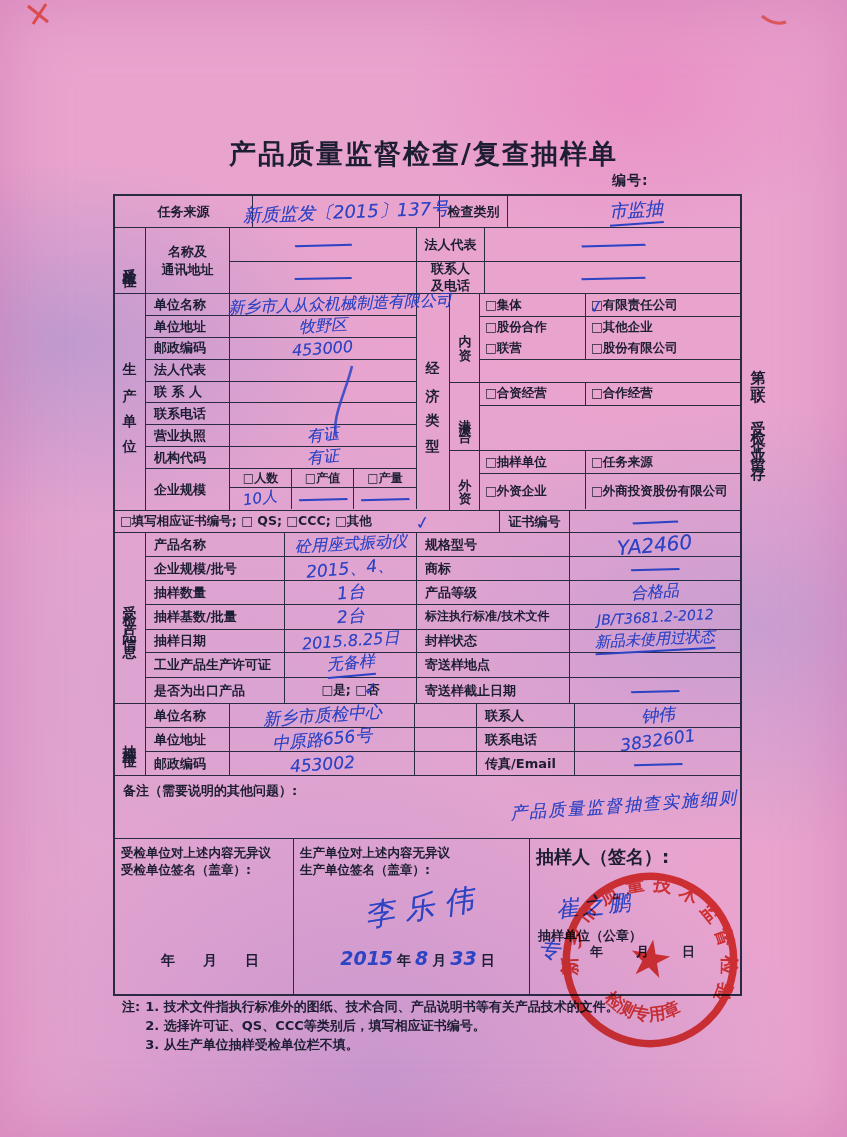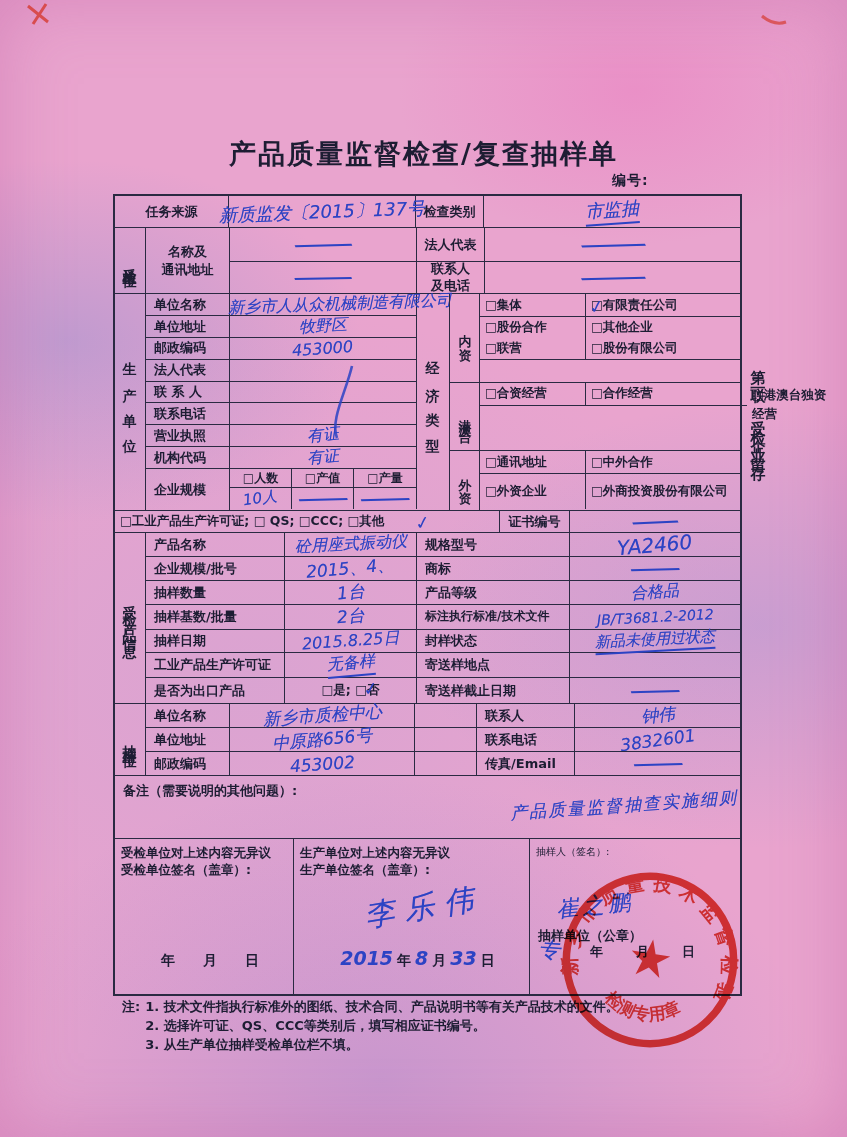--- a/index.html
+++ b/index.html
@@ -49,21 +49,21 @@
 
 <div class="page">
 
   <div class="title">产品质量监督检查/复查抽样单</div>
   <div class="serial">编号:</div>
   <div class="sidenote">第二联：受检企业留存</div>
 
   <div class="form">
 
     <div class="blk" style="height:32px">
-      <div class="c lab cen" style="width:114px">任务来源</div>
+      <div class="c lab cen" style="width:138px">任务来源</div>
       <div class="c val" style="width:187px">
         <span class="hand" style="font-size:18px;transform:rotate(-2deg)">新质监发〔2015〕137号</span>
       </div>
       <div class="c lab cen" style="width:68px">检查类别</div>
       <div class="c nr val" style="width:255px">
         <span class="hand ul" style="font-size:18px;transform:rotate(-4deg)">市监抽</span>
       </div>
     </div>
 
     <div class="blk" style="height:66px">
@@ -185,53 +185,47 @@
               </div>
             <div style="display:flex;height:22px;border-bottom:1.3px solid var(--ln)">
                 <div class="c cbtext" style="width:106px">□联营</div>
                 <div class="nr cbtext" style="width:156px">□股份有限公司</div>
               </div>
           </div>
         </div>
 
         <div style="display:flex;height:68px;border-bottom:1.5px solid var(--ln)">
           <div class="c vert" style="width:30px;letter-spacing:5px;font-size:13px">港澳台</div>
-          <div style="display:flex;flex-direction:row;width:262px">
+          <div style="display:flex;flex-direction:column;width:262px">
             <div style="display:flex;height:22px;border-bottom:1.3px solid var(--ln)">
                 <div class="c cbtext" style="width:106px">□合资经营</div>
                 <div class="nr cbtext" style="width:156px">□合作经营</div>
-              </div>
-            <div style="display:flex;height:44px">
-                <div class="c cbtext" style="width:106px">□港澳台独资
-  经营</div>
-                <div class="nr cbtext" style="width:156px">□港澳台投资股份有限
-  公司</div>
               </div>
           </div>
         </div>
 
         <div style="display:flex;height:59px">
           <div class="c vert" style="width:30px;letter-spacing:12px;font-size:13px">外资</div>
           <div style="display:flex;flex-direction:column;width:262px">
             <div style="display:flex;height:22px;border-bottom:1.3px solid var(--ln)">
-                <div class="c cbtext" style="width:106px">□通讯地址</div>
-                <div class="nr cbtext" style="width:156px">□中外合作</div>
+                <div class="c cbtext" style="width:106px">□抽样单位</div>
+                <div class="nr cbtext" style="width:156px">□任务来源</div>
               </div>
             <div style="display:flex;height:35px">
                 <div class="c cbtext" style="width:106px">□外资企业</div>
                 <div class="nr cbtext" style="width:156px">□外商投资股份有限公司</div>
               </div>
           </div>
         </div>
       </div>
     </div>
 
     <div class="blk" style="height:22px">
       <div class="c cbtext" style="width:385px;position:relative">
-        <span>□工业产品生产许可证;  □ QS;  □CCC;  □其他</span>
+        <span>□填写相应证书编号;  □ QS;  □CCC;  □其他</span>
         <span class="tick" style="left:300px;top:-2px">✓</span>
       </div>
       <div class="c lab cen" style="width:70px">证书编号</div>
       <div class="c nr val" style="width:170px">
           <span class="hd" style="transform:scaleX(3.2) rotate(-8deg)">—</span>
         </div>
     </div>
 
     <div class="blk" style="height:171px">
       <div class="c vert" style="width:31px;letter-spacing:8px">受检产品信息</div>
@@ -367,21 +361,21 @@
         <div class="dateline">
           <span class="dnum">2015</span>
             <span>年</span>
           <span class="dnum">8</span>
             <span>月</span>
           <span class="dnum">33</span>
             <span>日</span>
         </div>
       </div>
       <div class="c nr" style="width:210px;padding:6px;box-sizing:border-box;position:relative">
-        <div style="font-size:10px;font-weight:400">抽样人（签名）:</div>
+        <div style="font-size:18px;font-weight:700">抽样人（签名）:</div>
         <span class="hand sig1">崔之鹏</span>
         <span class="hand sig2">专</span>
         <div style="position:absolute;left:8px;top:88px;font-size:13px;font-weight:600">抽样单位（公章）</div>
         <div style="position:absolute;left:60px;top:104px;font-size:13px;font-weight:600;letter-spacing:10px">年　月　日</div>
       </div>
     </div>
   </div>
 
   <div class="notes">
     <span>注:</span>

